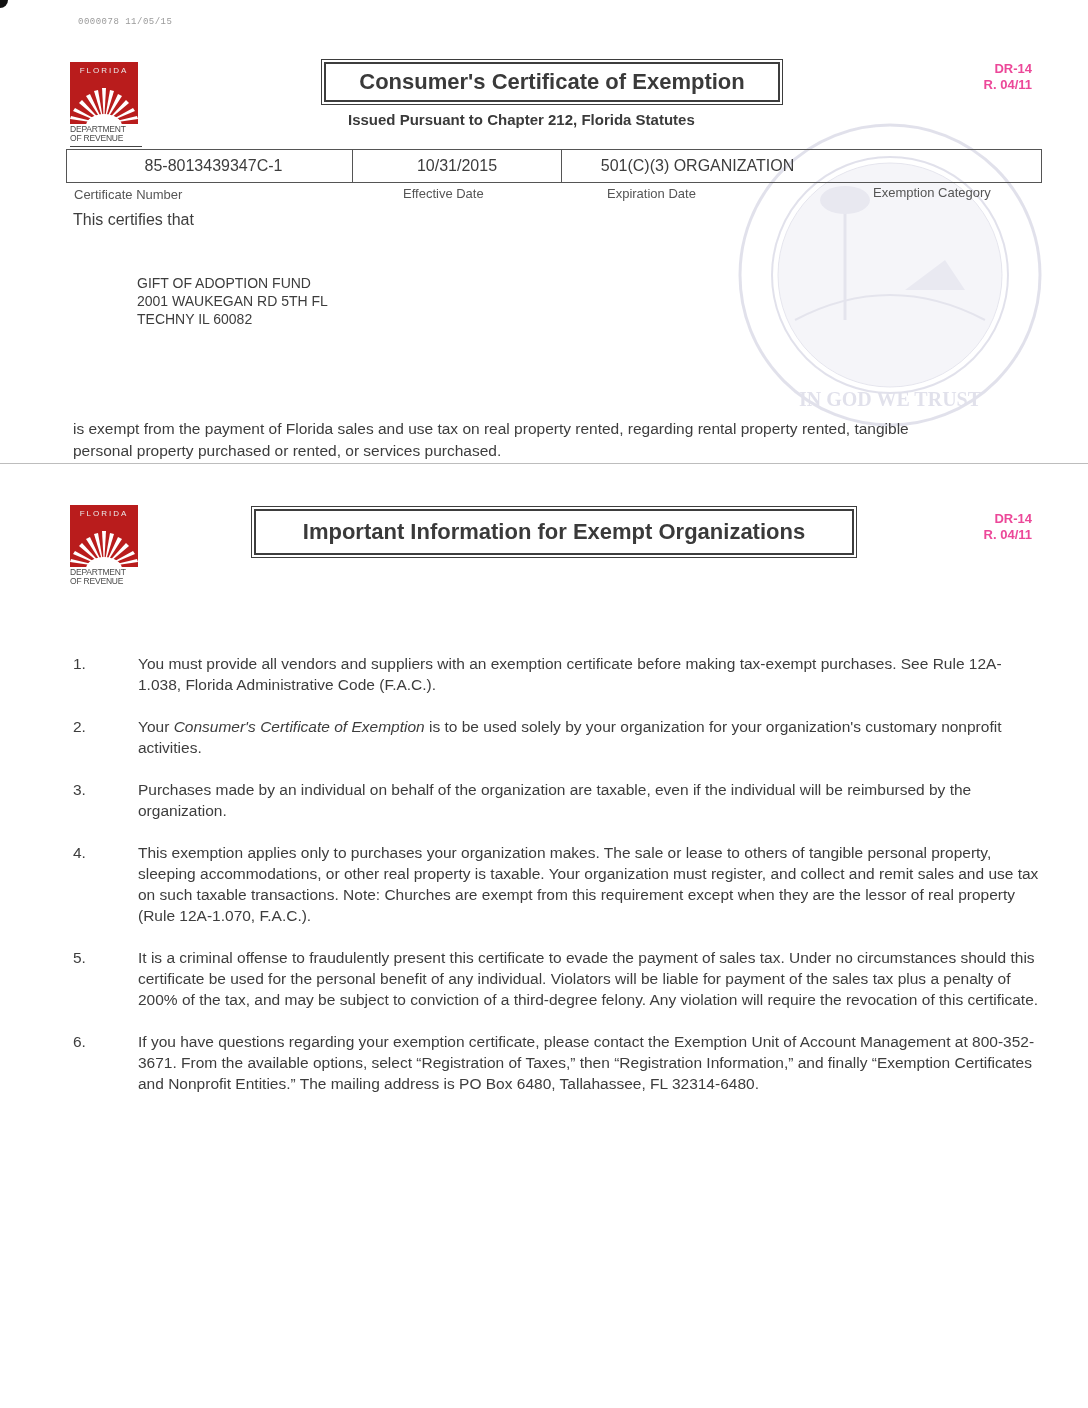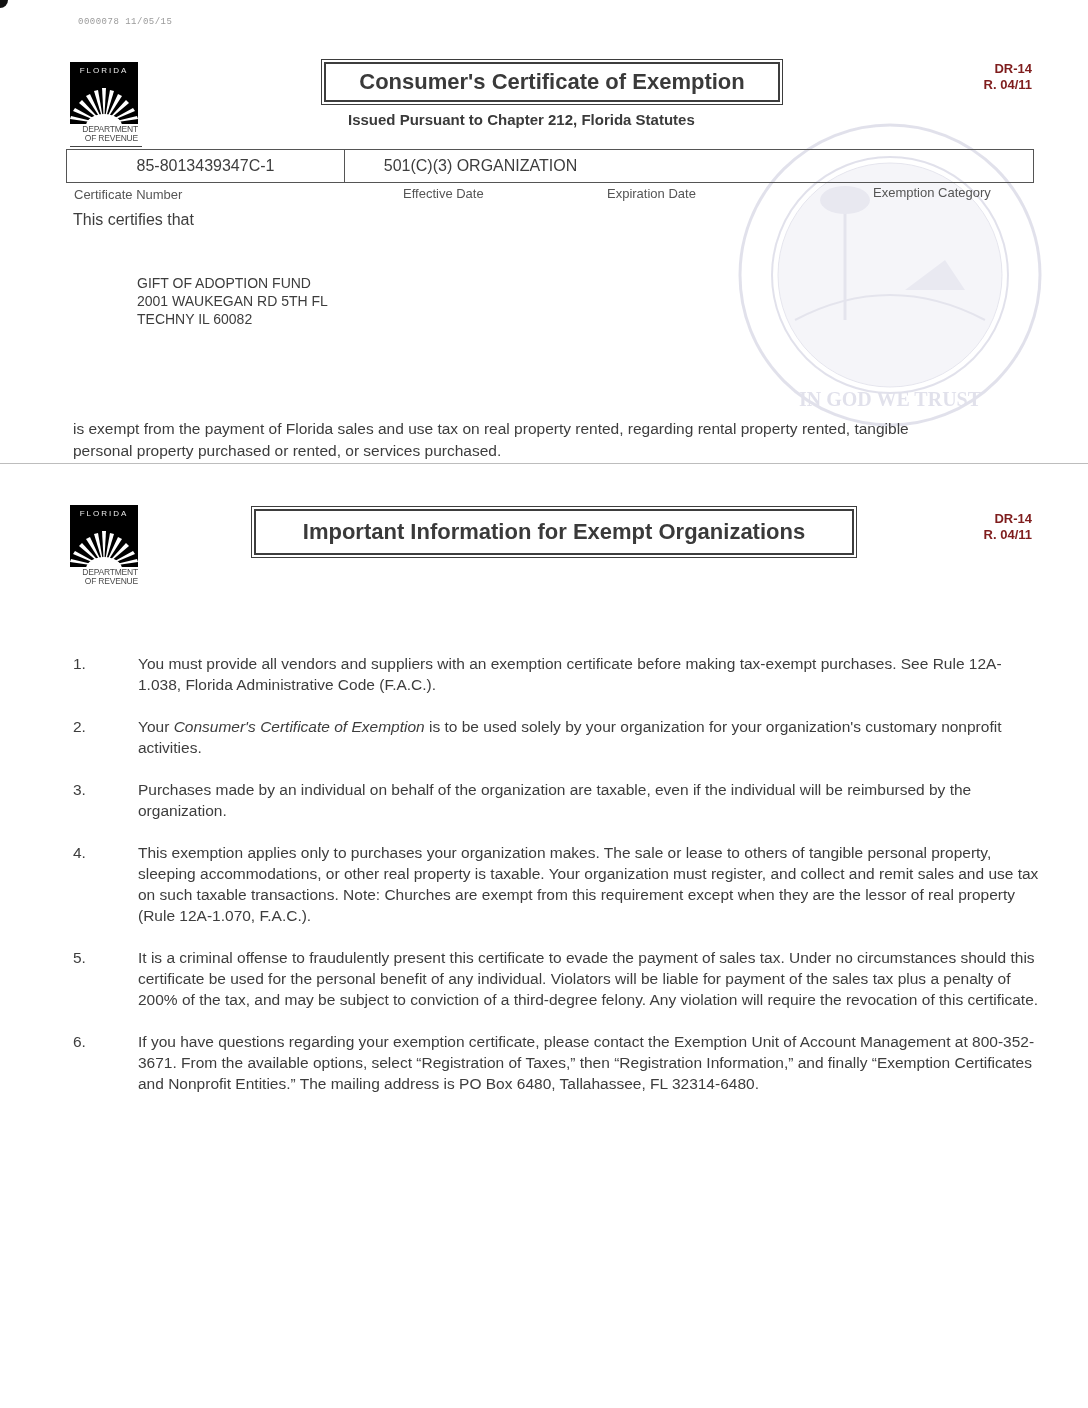--- a/index.html
+++ b/index.html
@@ -12,42 +12,42 @@
     .corner-mark {
       position: absolute; left: -8px; top: -8px; width: 16px; height: 16px;
       background: #111; border-radius: 50%;
     }
     .scan-stamp {
       left: 78px; top: 17px; font-family: "Liberation Mono", monospace;
       font-size: 9px; color: #9a9a9a; letter-spacing: 0.5px;
     }
     
     .logo { width: 68px; }
-    .logo-box { width: 68px; height: 62px; background: #000000; position: relative; overflow: hidden; }
+    .logo-box { width: 68px; height: 62px; background: #b91c1c; position: relative; overflow: hidden; }
     .logo-word {
       position: absolute; top: 4px; left: 0; width: 100%; text-align: center;
       color: #e9e9e9; font-size: 8px; letter-spacing: 2px; font-family: "Liberation Sans", sans-serif;
     }
     .logo-box svg { position: absolute; left: 0; bottom: 0; }
     .logo-dept {
       font-size: 8.5px; line-height: 8px; color: #4a4a4a; margin-top: 1px;
-      font-family: "Liberation Sans", sans-serif; letter-spacing: -0.2px; text-align: right;
+      font-family: "Liberation Sans", sans-serif; letter-spacing: -0.2px;
     }
     
     .title-box {
       border: 2px solid #3d3d3d; outline: 1px solid #3d3d3d; outline-offset: 2px;
       display: flex; align-items: center; justify-content: center;
       font-weight: bold; color: #3a3a3a; background: #fff;
     }
-    .form-id { font-weight: bold; color: #7f1d1d; font-size: 13px; text-align: right; line-height: 16px; }
+    .form-id { font-weight: bold; color: #ec4899; font-size: 13px; text-align: right; line-height: 16px; }
     .subtitle { font-weight: bold; font-size: 15px; color: #3a3a3a; }
     
     .cert-table {
       left: 66px; top: 149px; width: 966px; height: 32px;
-      display: flex; border: 1px solid #555;
+      display: flex; border: 1px solid #555; padding-left: 8px;
     }
     .cert-cell {
       display: flex; align-items: center; justify-content: center;
       font-size: 16px; color: #3d3d3d; border-right: 1px solid #555;
     }
     .cert-cell:last-child { border-right: none; }
     .body-text { font-size: 16px; color: #3d3d3d; }
     .address { left: 137px; top: 274px; font-size: 14px; line-height: 18px; color: #3d3d3d; }
     .seal { left: 735px; top: 120px; width: 310px; height: 310px; opacity: 0.22; }
     .divider { left: 0; top: 463px; width: 1088px; height: 1px; background: #bdbdbd; }
@@ -101,20 +101,21 @@
   <circle cx="155" cy="155" r="112" fill="#d6d6e8" stroke="#8a8ab0" stroke-width="1"></circle>
   <path d="M60 200 Q155 150 250 200" fill="none" stroke="#8a8ab0" stroke-width="2"></path>
   <line x1="110" y1="70" x2="110" y2="200" stroke="#8a8ab0" stroke-width="3"></line>
   <ellipse cx="110" cy="80" rx="25" ry="14" fill="#9a9ac0"></ellipse>
   <path d="M170 170 L230 170 L210 140 Z" fill="#a0a0c4"></path>
   <text x="155" y="286" text-anchor="middle" font-size="20" fill="#7a7aa8" font-family="Liberation Serif, serif" font-weight="bold">IN GOD WE TRUST</text>
 </svg>
 
 <div class="abs cert-table">
   <div class="cert-cell" style="width:277px;">85-8013439347C-1</div>
+  <div class="cert-cell" style="width:208px;">10/31/2015</div>
   <div class="cert-cell" style="width:271px;">501(C)(3) ORGANIZATION</div>
 </div>
 <div class="abs" style="left:74px; top:187px; font-size:13px; color:#555;">Certificate Number</div>
 <div class="abs" style="left:403px; top:186px; font-size:13px; color:#555;">Effective Date</div>
 <div class="abs" style="left:607px; top:186px; font-size:13px; color:#555;">Expiration Date</div>
 <div class="abs" style="left:833px; top:185px; font-size:13px; color:#555;margin-left:40px;">Exemption Category</div>
 
 <div class="abs body-text" style="left:73px; top:211px;">This certifies that</div>
 
 <div class="abs address">

